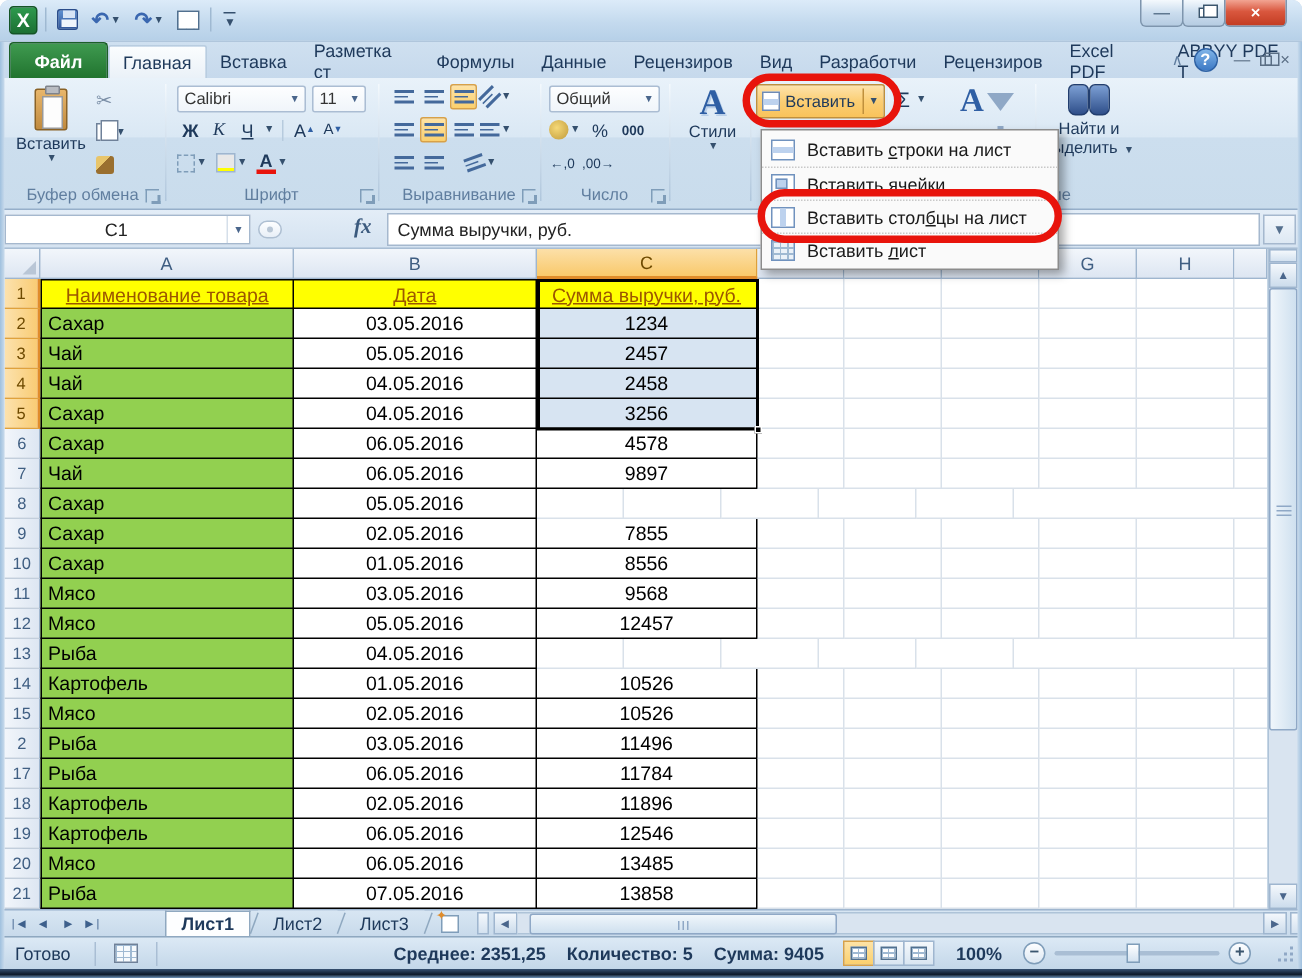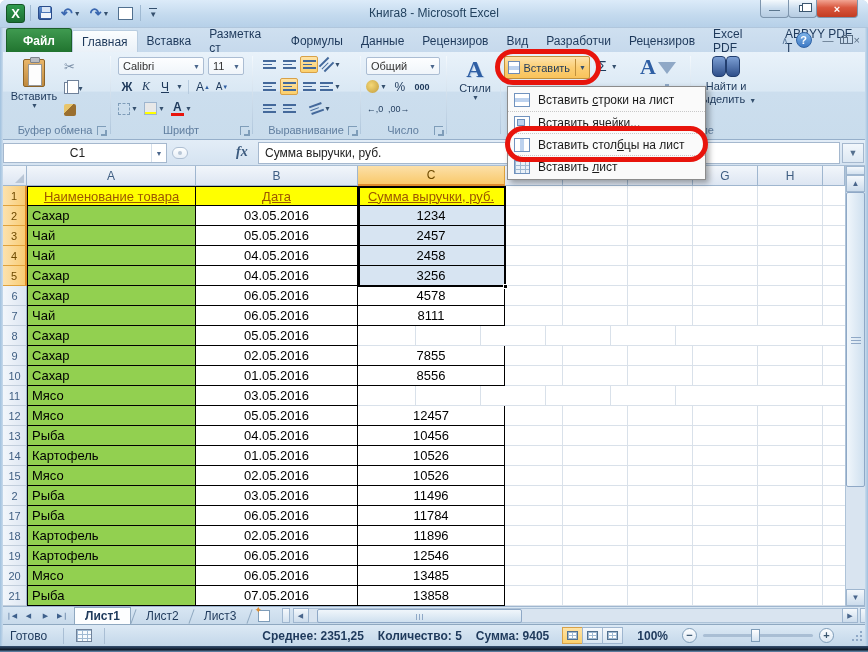--- a/index.html
+++ b/index.html
@@ -269,21 +269,20 @@
           <span class="mini-dd">▼</span>
         </div>
       <div class="qat-btn">
           <span class="tbl-ico"></span>
         </div>
       <div class="qat-sep"></div>
       <div class="qat-btn">
           <span class="mini-dd" style="font-size:8px;border-top:1px solid #35506E;padding-top:1px;">▼</span>
         </div>
     </div>
-    <div class="title-text">Книга8 - Microsoft Excel</div>
     <div class="win-controls">
       <div class="win-btn">—</div>
       <div class="win-btn">
           <span class="restore-glyph"></span>
         </div>
       <div class="win-btn close">×</div>
     </div>
   </div>
 
   <div class="tabrow">
@@ -617,21 +616,21 @@
           <div class="cell gridline" style="width: 65px; flex: 0 0 65px;"></div>
           <div class="cell gridline" style="width: 65px; flex: 0 0 65px;"></div>
           <div class="cell gridline" style="width: 65px; flex: 0 0 65px;"></div>
           <div class="cell gridline" style="width: 65px; flex: 0 0 65px;"></div>
           <div class="filler"></div>
         </div>
         <div class="grow">
           <div class="rowhead">7</div>
           <div class="cell tbl first namecol" style="width: 169px; flex: 0 0 169px; background: rgb(146, 208, 80);">Чай</div>
           <div class="cell tbl center" style="width: 162px; flex: 0 0 162px;">06.05.2016</div>
-          <div class="cell tbl center" style="width: 147px; flex: 0 0 147px;">8111</div>
+          <div class="cell tbl center" style="width: 147px; flex: 0 0 147px;">9897</div>
           <div class="cell gridline" style="width: 58px; flex: 0 0 58px;"></div>
           <div class="cell gridline" style="width: 65px; flex: 0 0 65px;"></div>
           <div class="cell gridline" style="width: 65px; flex: 0 0 65px;"></div>
           <div class="cell gridline" style="width: 65px; flex: 0 0 65px;"></div>
           <div class="cell gridline" style="width: 65px; flex: 0 0 65px;"></div>
           <div class="filler"></div>
         </div>
         <div class="grow">
           <div class="rowhead">8</div>
           <div class="cell tbl first namecol" style="width: 169px; flex: 0 0 169px; background: rgb(146, 208, 80);">Сахар</div>
@@ -664,20 +663,21 @@
           <div class="cell gridline" style="width: 65px; flex: 0 0 65px;"></div>
           <div class="cell gridline" style="width: 65px; flex: 0 0 65px;"></div>
           <div class="cell gridline" style="width: 65px; flex: 0 0 65px;"></div>
           <div class="cell gridline" style="width: 65px; flex: 0 0 65px;"></div>
           <div class="filler"></div>
         </div>
         <div class="grow">
           <div class="rowhead">11</div>
           <div class="cell tbl first namecol" style="width: 169px; flex: 0 0 169px; background: rgb(146, 208, 80);">Мясо</div>
           <div class="cell tbl center" style="width: 162px; flex: 0 0 162px;">03.05.2016</div>
+          <div class="cell tbl center" style="width: 147px; flex: 0 0 147px;">9568</div>
           <div class="cell gridline" style="width: 58px; flex: 0 0 58px;"></div>
           <div class="cell gridline" style="width: 65px; flex: 0 0 65px;"></div>
           <div class="cell gridline" style="width: 65px; flex: 0 0 65px;"></div>
           <div class="cell gridline" style="width: 65px; flex: 0 0 65px;"></div>
           <div class="cell gridline" style="width: 65px; flex: 0 0 65px;"></div>
           <div class="filler"></div>
         </div>
         <div class="grow">
           <div class="rowhead">12</div>
           <div class="cell tbl first namecol" style="width: 169px; flex: 0 0 169px; background: rgb(146, 208, 80);">Мясо</div>
@@ -687,21 +687,20 @@
           <div class="cell gridline" style="width: 65px; flex: 0 0 65px;"></div>
           <div class="cell gridline" style="width: 65px; flex: 0 0 65px;"></div>
           <div class="cell gridline" style="width: 65px; flex: 0 0 65px;"></div>
           <div class="cell gridline" style="width: 65px; flex: 0 0 65px;"></div>
           <div class="filler"></div>
         </div>
         <div class="grow">
           <div class="rowhead">13</div>
           <div class="cell tbl first namecol" style="width: 169px; flex: 0 0 169px; background: rgb(146, 208, 80);">Рыба</div>
           <div class="cell tbl center" style="width: 162px; flex: 0 0 162px;">04.05.2016</div>
-          <div class="cell tbl center" style="width: 147px; flex: 0 0 147px;">10456</div>
           <div class="cell gridline" style="width: 58px; flex: 0 0 58px;"></div>
           <div class="cell gridline" style="width: 65px; flex: 0 0 65px;"></div>
           <div class="cell gridline" style="width: 65px; flex: 0 0 65px;"></div>
           <div class="cell gridline" style="width: 65px; flex: 0 0 65px;"></div>
           <div class="cell gridline" style="width: 65px; flex: 0 0 65px;"></div>
           <div class="filler"></div>
         </div>
         <div class="grow">
           <div class="rowhead">14</div>
           <div class="cell tbl first namecol" style="width: 169px; flex: 0 0 169px; background: rgb(146, 208, 80);">Картофель</div>
@@ -810,21 +809,21 @@
     <div class="vs-btn vs-down">▼</div>
   </div>
 
   <div class="tabstrip">
     <div class="navbtns">
       <div class="navb">❘◀</div>
       <div class="navb">◀</div>
       <div class="navb">▶</div>
       <div class="navb">▶❘</div>
     </div>
-    <div id="sheet-tabs" style="display:flex;align-items:flex-end;height:100%;">
+    <div id="sheet-tabs" style="display:flex;align-items:center;height:100%;margin-left:36px;">
         <div class="sheettab active">Лист1</div>
         <span class="tabslash"></span>
         <div class="sheettab">Лист2</div>
         <span class="tabslash"></span>
         <div class="sheettab">Лист3</div>
         <span class="tabslash"></span>
       </div>
     <div class="addsheet">
         <span class="pg"></span>
       </div>

